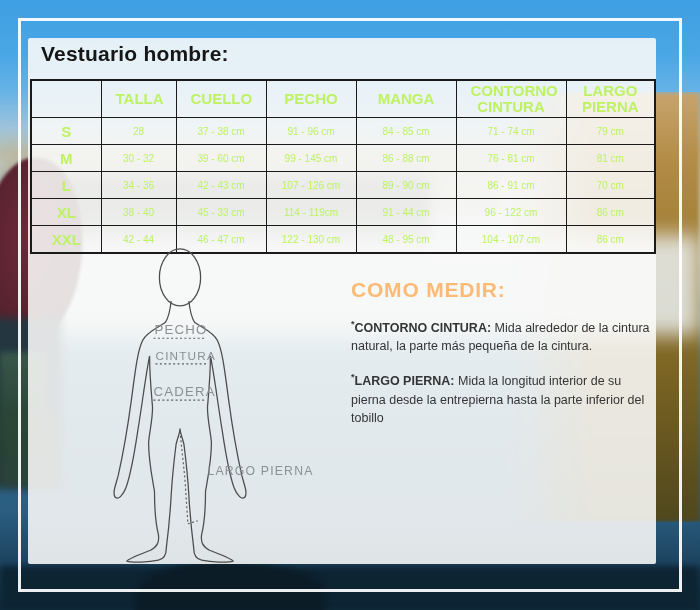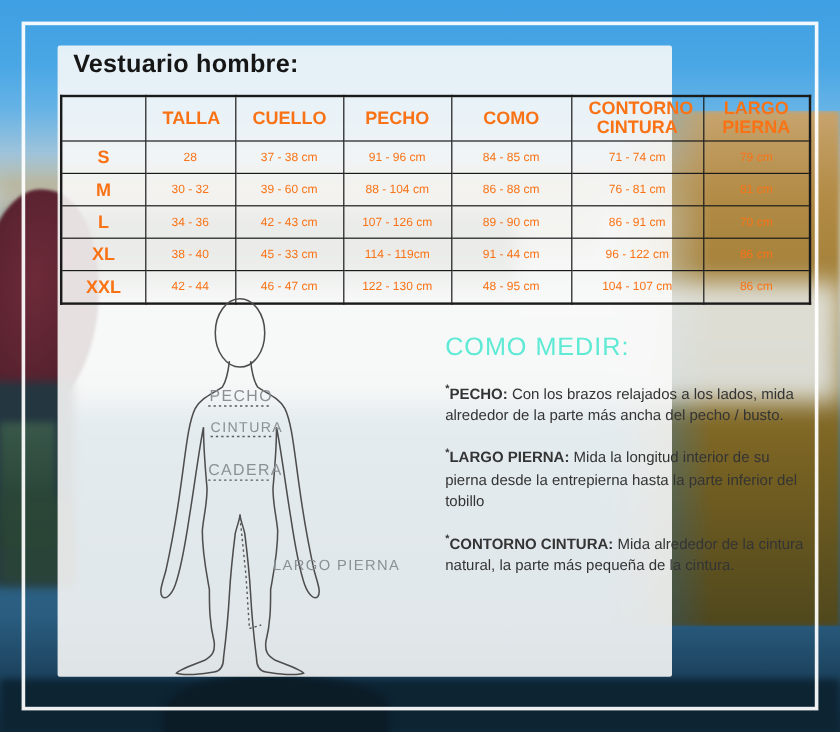--- a/index.html
+++ b/index.html
@@ -29,37 +29,37 @@
   .hiker-body{left:-14px;top:318px;width:76px;height:170px;background:#243741;filter:blur(4px);}
   .conifers{left:0;top:352px;width:46px;height:105px;
     background:linear-gradient(180deg,#39584a 0%,#20392c 100%);filter:blur(3px);}
   .trees-reflect{left:0;top:415px;width:58px;height:72px;background:#2c4638;filter:blur(5px);opacity:.85;}
   .shore{left:0;bottom:0;width:700px;height:44px;background:#0d2433;filter:blur(3px);}
   .boots{left:135px;bottom:-4px;width:190px;height:52px;background:#0b1c27;
     border-radius:45% 60% 10% 20% / 70% 55% 0 0;filter:blur(3px);}
   
   .frame{position:absolute;inset:18px;border:3px solid rgba(255,255,255,0.93);z-index:2;pointer-events:none;}
   
-  .panel{position:absolute;left:48px;top:38px;width:512px;height:526px;
+  .panel{position:absolute;left:28px;top:38px;width:628px;height:526px;
     background:rgba(250,251,249,0.88);border-radius:2px;z-index:3;}
   .title{position:absolute;left:13px;top:4px;font-size:21px;font-weight:700;color:#161616;letter-spacing:.2px;}
   
   table.size{position:absolute;left:2px;top:41px;border-collapse:collapse;table-layout:fixed;width:624px;}
   table.size th,table.size td{border:1.5px solid #1a1a1a;text-align:center;vertical-align:middle;
-    padding:1px 14px;color:#f97316;overflow:hidden;white-space:nowrap;}
+    padding:1px 14px;color:#bef264;overflow:hidden;white-space:nowrap;}
   table.size{border:2px solid #1a1a1a;}
   table.size th{font-size:15px;font-weight:700;line-height:1.08;height:34px;white-space:normal;}
   table.size td{font-size:10px;height:24px;}
   table.size td.size-col{font-weight:700;font-size:15px;}
   
   .figure-svg{position:absolute;left:80px;top:210px;overflow:visible;}
   .figure-svg text{font-family:"Liberation Sans",sans-serif;fill:#8b9094;letter-spacing:1.2px;}
   
   .howto{position:absolute;left:323px;top:240px;width:300px;color:#343434;}
-  .howto h2{margin:0;font-size:21px;font-weight:400;letter-spacing:.8px;color:#5eead4;}
+  .howto h2{margin:0;font-size:21px;font-weight:700;letter-spacing:.8px;color:#fdba74;}
   .howto p{margin:16px 0 0 0;font-size:12.5px;line-height:1.45;}
   .howto .term{font-weight:700;}
   .howto .star{font-weight:700;font-size:9px;vertical-align:super;}
 </style>
 </head>
 <body>
 
 <div class="stage">
 
   <div class="photo">
@@ -90,38 +90,38 @@
           <col style="width:100px">
           <col style="width:110px">
           <col style="width:89px">
       </colgroup>
       <tbody>
           <tr>
         <th></th>
         <th>TALLA</th>
         <th>CUELLO</th>
         <th>PECHO</th>
-        <th>COMO</th>
+        <th>MANGA</th>
         <th>CONTORNO CINTURA</th>
         <th>LARGO PIERNA</th>
       </tr>
       <tr>
         <td class="size-col">S</td>
         <td>28</td>
         <td>37 - 38 cm</td>
         <td>91 - 96 cm</td>
         <td>84 - 85 cm</td>
         <td>71 - 74 cm</td>
         <td>79 cm</td>
       </tr>
       <tr>
         <td class="size-col">M</td>
         <td>30 - 32</td>
         <td>39 - 60 cm</td>
-        <td>88 - 104 cm</td>
+        <td>99 - 145 cm</td>
         <td>86 - 88 cm</td>
         <td>76 - 81 cm</td>
         <td>81 cm</td>
       </tr>
       <tr>
         <td class="size-col">L</td>
         <td>34 - 36</td>
         <td>42 - 43 cm</td>
         <td>107 - 126 cm</td>
         <td>89 - 90 cm</td>
@@ -200,19 +200,18 @@
         <line x1="80" y1="281" x2="90" y2="278"></line>
       </g>
       <text x="46" y="88" font-size="13.5">PECHO</text>
       <text x="47" y="114" font-size="12">CINTURA</text>
       <text x="45" y="151" font-size="13.5">CADERA</text>
       <text x="100" y="231" font-size="12.5">LARGO PIERNA</text>
     </svg>
 
     <div class="howto">
       <h2>COMO MEDIR:</h2>
-      <p><span class="star">*</span><span class="term">PECHO:</span><span> Con los brazos relajados a los lados, mida alrededor de la parte más ancha del pecho / busto.</span></p>
+      <p><span class="star">*</span><span class="term">CONTORNO CINTURA:</span><span> Mida alrededor de la cintura natural, la parte más pequeña de la cintura.</span></p>
       <p><span class="star">*</span><span class="term">LARGO PIERNA:</span><span> Mida la longitud interior de su pierna desde la entrepierna hasta la parte inferior del tobillo</span></p>
-      <p><span class="star">*</span><span class="term">CONTORNO CINTURA:</span><span> Mida alrededor de la cintura natural, la parte más pequeña de la cintura.</span></p>
     </div>
 
   </div>
 </div>
 
 </body></html>

